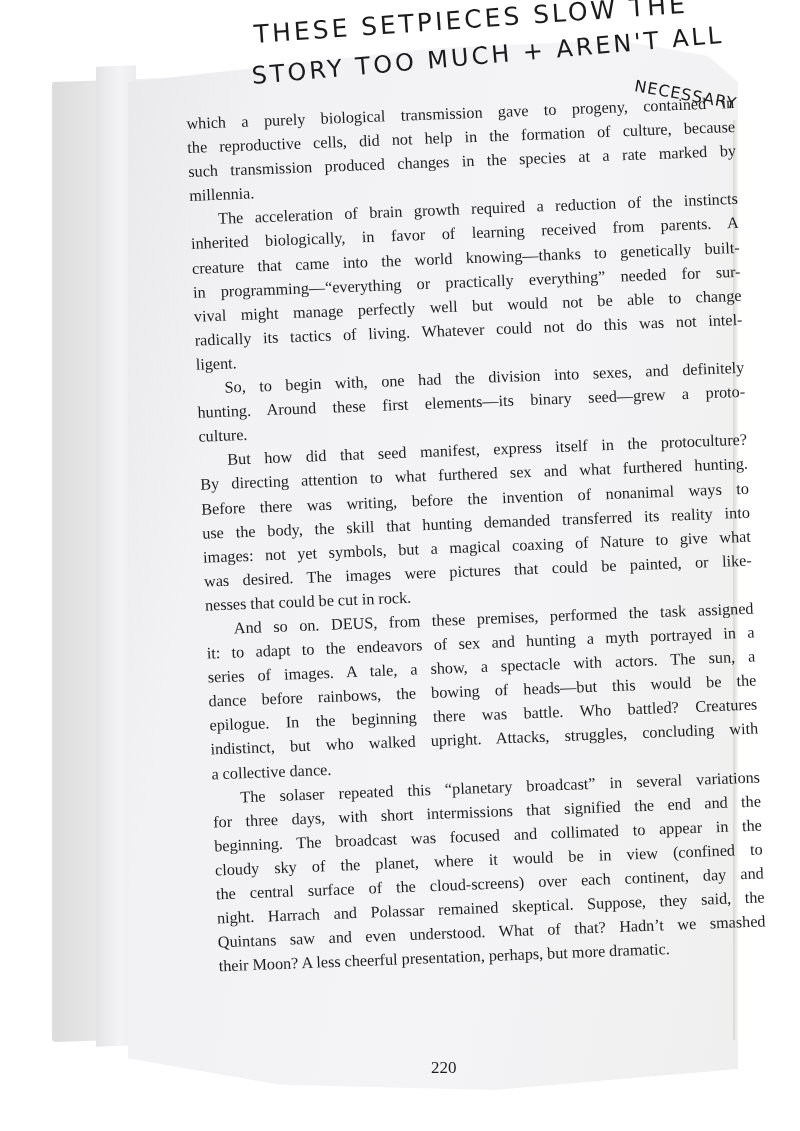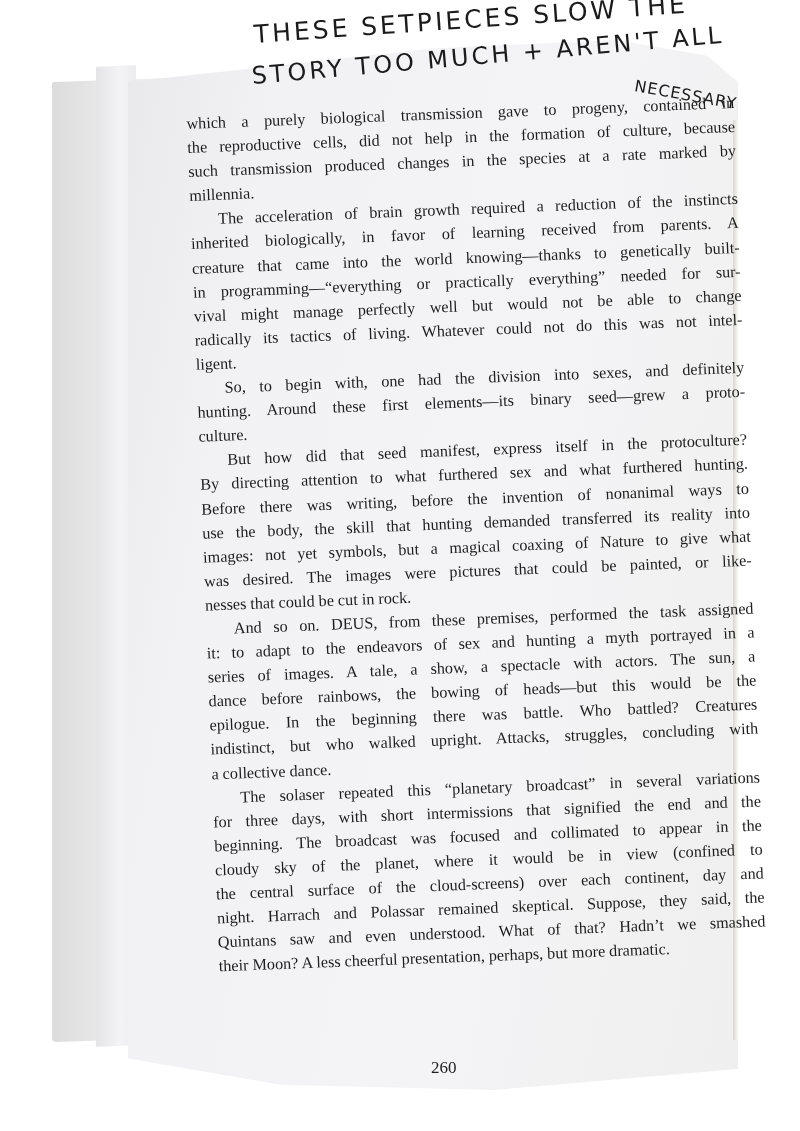--- a/index.html
+++ b/index.html
@@ -127,14 +127,14 @@
         <span class="line">for three days, with short intermissions that signified the end and the</span>
         <span class="line">beginning. The broadcast was focused and collimated to appear in the</span>
         <span class="line">cloudy sky of the planet, where it would be in view (confined to</span>
         <span class="line">the central surface of the cloud-screens) over each continent, day and</span>
         <span class="line">night. Harrach and Polassar remained skeptical. Suppose, they said, the</span>
         <span class="line">Quintans saw and even understood. What of that? Hadn’t we smashed</span>
         <span class="line last">their Moon? A less cheerful presentation, perhaps, but more dramatic.</span>
       </p>
     </div>
 
-  <div class="page-number">260</div>
+  <div class="page-number">220</div>
 </div>
 
 </body></html>

